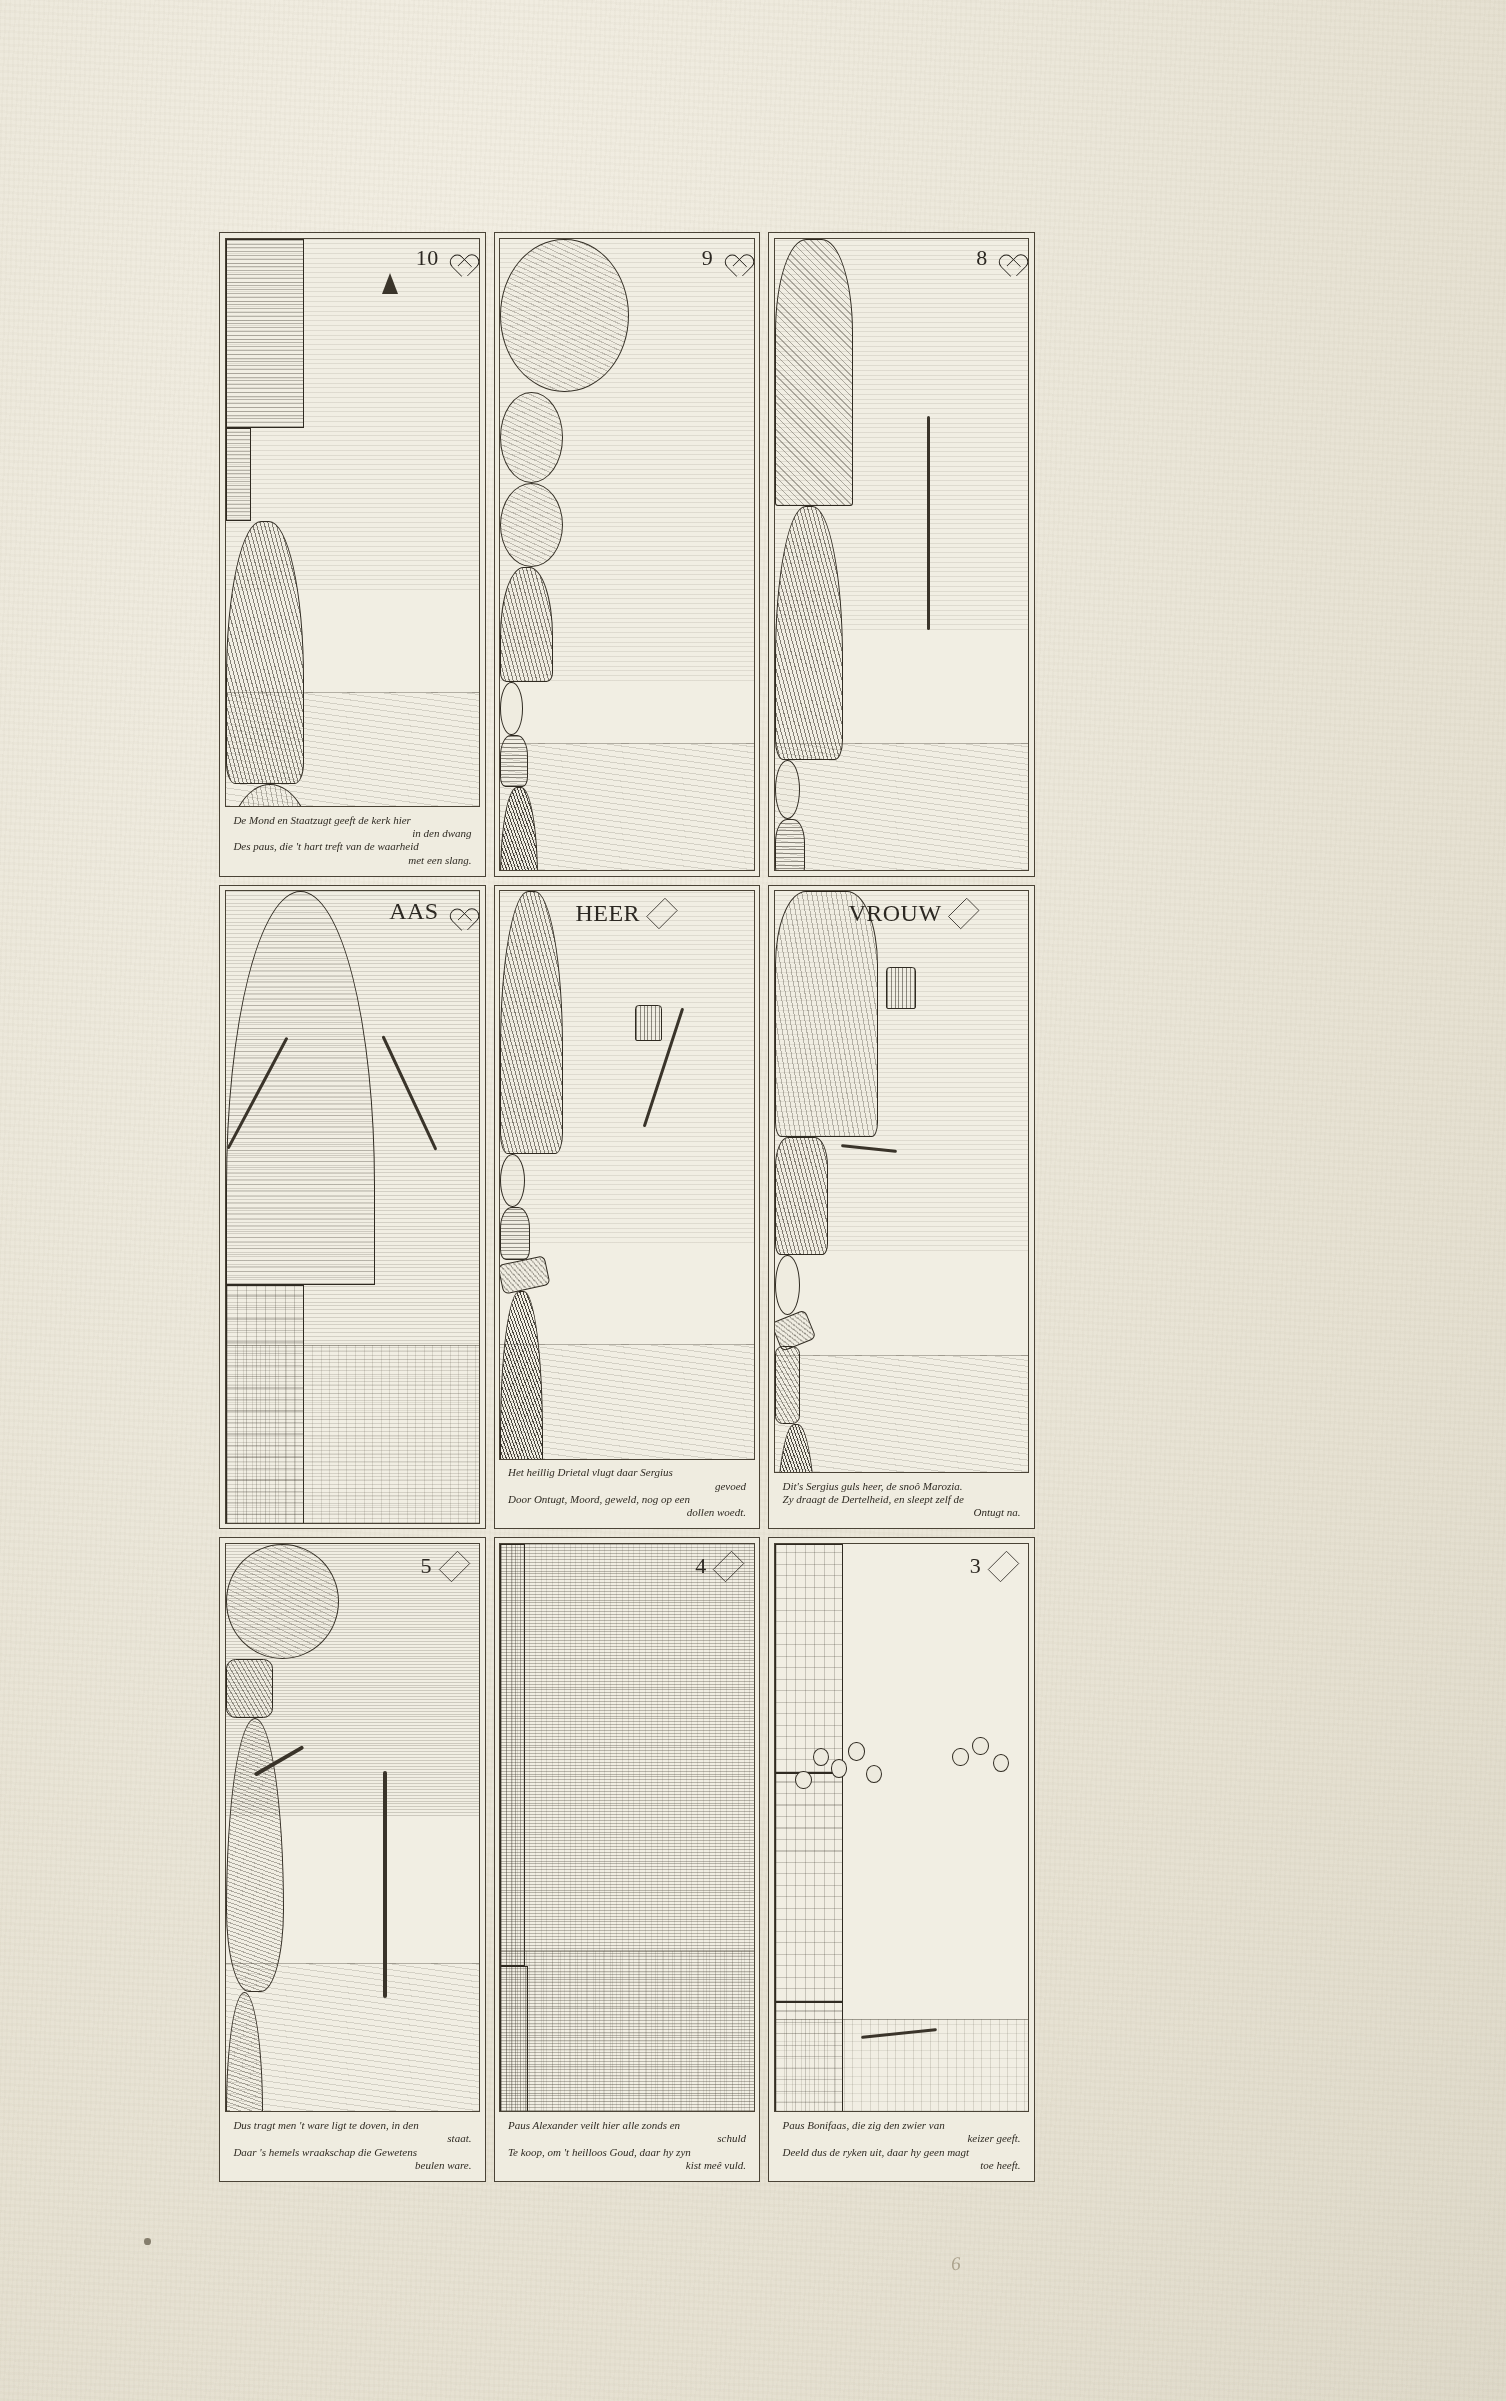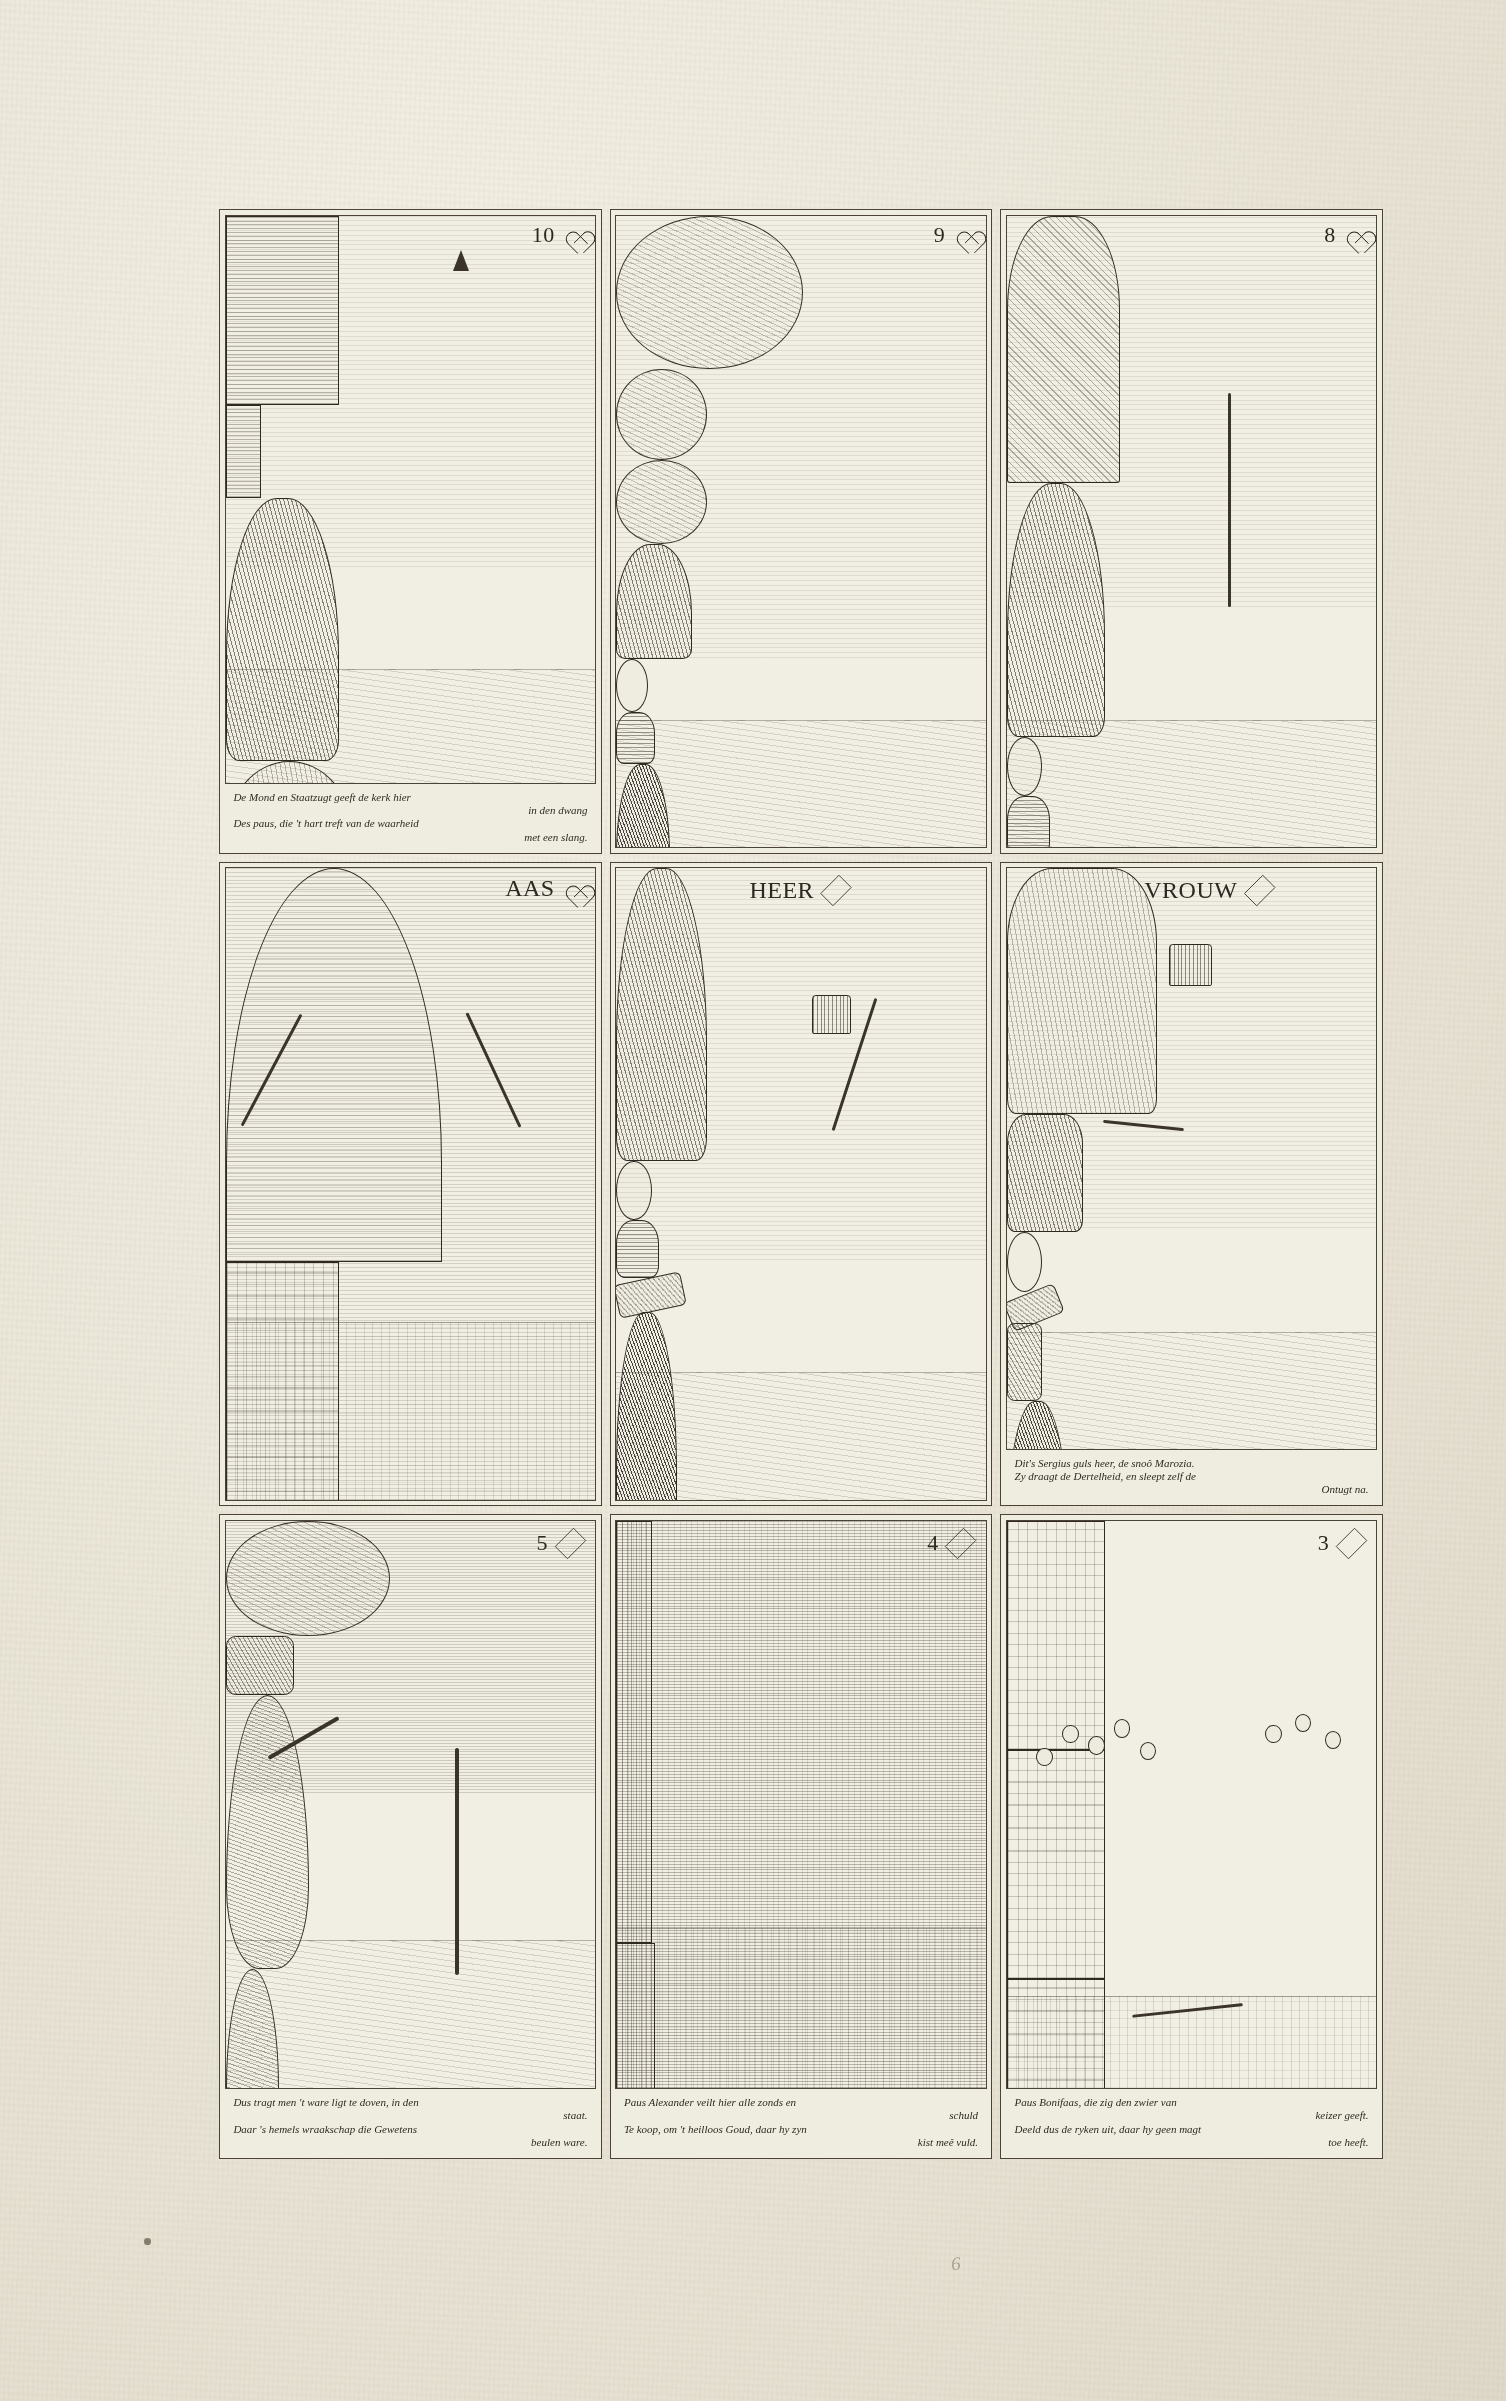--- a/index.html
+++ b/index.html
@@ -17,21 +17,21 @@
   }
   .paper:after{
     content:"";position:absolute;inset:0;
     background:
       repeating-linear-gradient(92deg, rgba(160,150,125,0.045) 0 1.9px, rgba(255,255,255,0) 1.9px 4.8px),
       repeating-linear-gradient(3deg, rgba(150,140,115,0.035) 0 2.9px, rgba(255,255,255,0) 2.9px 6.7px);
     pointer-events:none;
   }
   .sheet{
     position:absolute;
-    left:219px;top:209px;width:1164px;height:1950px;
+    left:219px;top:232px;width:816px;height:1950px;
   }
   .grid{
     position:absolute;inset:0;
     display:grid;
     grid-template-columns:repeat(3,1fr);
     grid-template-rows:repeat(3,1fr);
     gap:7.7px;
   }
   .card{
     position:relative;
@@ -315,20 +315,26 @@
         <div class="robe dark" style="left:50%;top:32%;width:16%;height:42%;"></div>
 
         <div class="crown" style="position:absolute;left:53%;top:20%;width:10%;height:6%;"></div>
         <div class="stick" style="position:absolute;left:64%;top:20%;width:2.9px;height:22%;transform:rotate(18deg);"></div>
 
         <div class="corner" style="left:50%;right:auto;transform:translateX(-50%);">
           <span class="rank word">HEER</span>
           <span class="pip diamond"></span>
         </div>
       </div>
+      <div class="caption">
+        <span class="ln">Het heillig Drietal vlugt daar Sergius</span>
+        <span class="ln r">gevoed</span>
+        <span class="ln">Door Ontugt, Moord, geweld, nog op een</span>
+        <span class="ln r">dollen woedt.</span>
+      </div>
     </div>
 
     <div class="card">
       <div class="scene">
         <div class="sky"></div>
         <div class="ground"></div>
         <div class="robe light" style="left:30%;top:44%;width:40%;height:42%;border-radius:30% 30% 6% 6%;"></div>
         <div class="robe" style="left:40%;top:28%;width:20%;height:20%;border-radius:25% 25% 10% 10%;"></div>
         <div class="head" style="left:45%;top:19%;width:9%;height:10%;"></div>
         <div class="crown" style="position:absolute;left:44%;top:13%;width:11%;height:7%;"></div>

